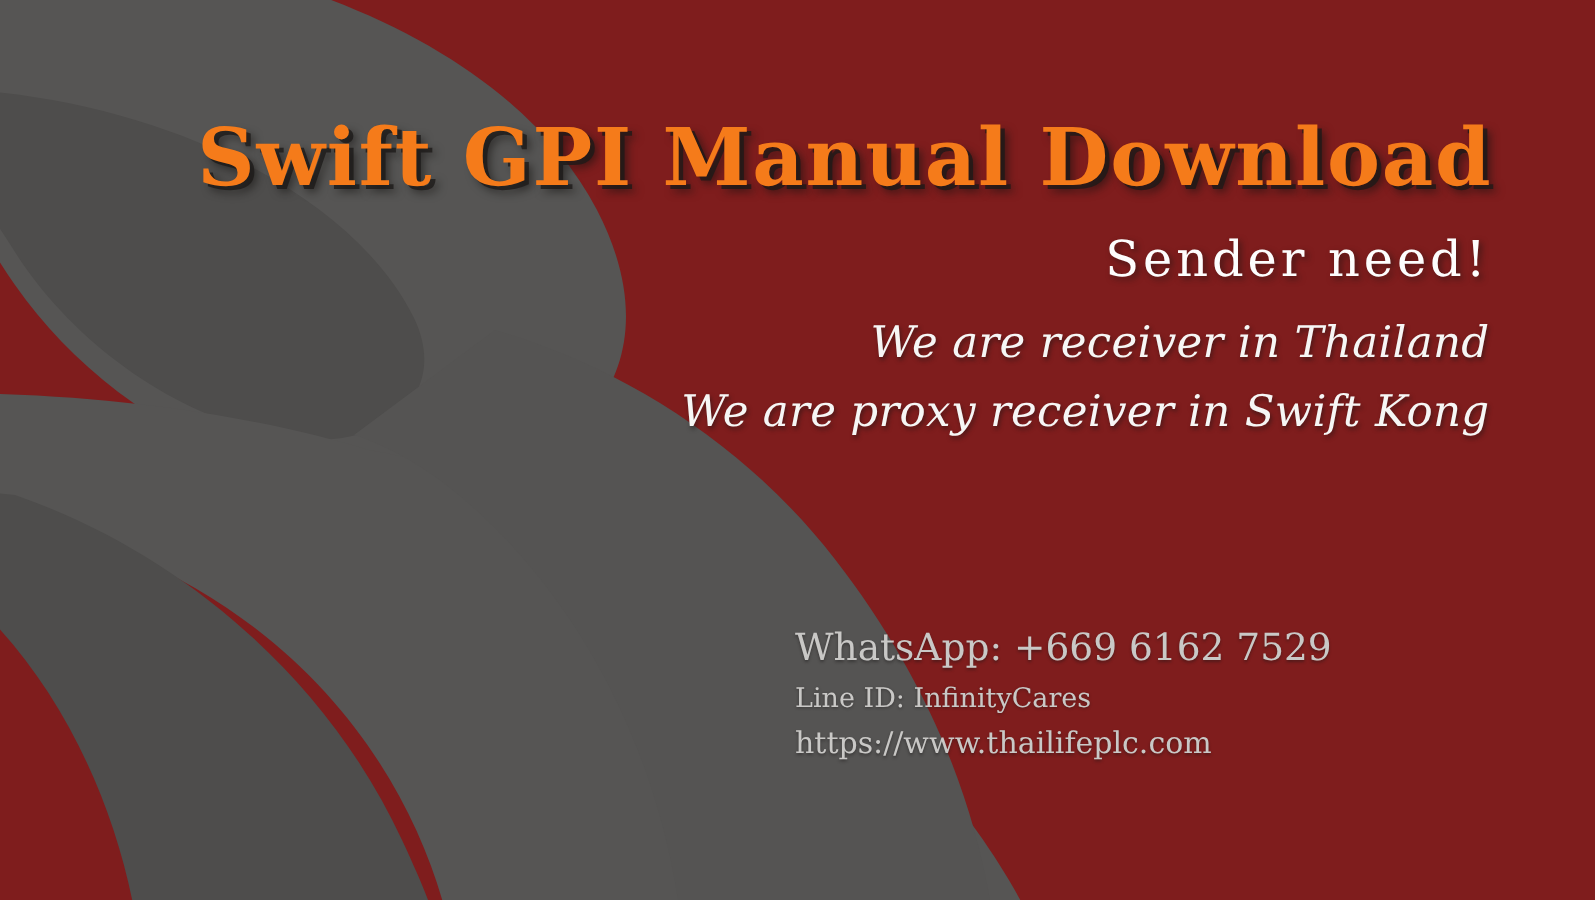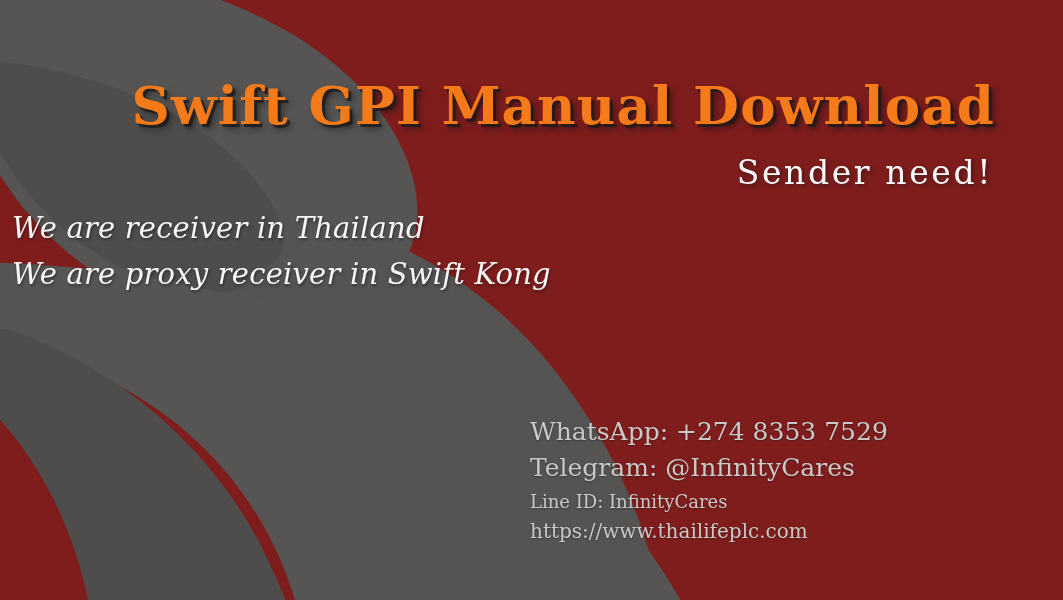--- a/index.html
+++ b/index.html
@@ -78,21 +78,21 @@
     white-space: nowrap;
     text-shadow: 2px 2px 4px rgba(22,20,19,0.55);
   }
 
   
   .script-block {
     position: absolute;
     left: 0;
     right: 70px;
     top: 208px;
-    text-align: left;
+    text-align: right;
     padding-left: 12px;
   }
   .script-line {
     display: block;
     margin: 0 0 6px 0;
     font-family: "DejaVu Serif", "Liberation Serif", serif;
     font-style: italic;
     font-size: 29px;
     line-height: 1.38;
     letter-spacing: 0.2px;
@@ -183,19 +183,18 @@
   <div class="subhead-row">
     <h2 class="subhead">Sender need!</h2>
   </div>
 
   <div class="script-block">
     <span class="script-line">We are receiver in Thailand</span>
     <span class="script-line">We are proxy receiver in Swift Kong</span>
   </div>
 
   <div class="contact-block">
-    <span class="contact-line size-lg">WhatsApp: +274 8353 7529</span>
-    <span class="contact-line size-lg">Telegram: @InfinityCares</span>
+    <span class="contact-line size-lg">WhatsApp: +669 6162 7529</span>
     <span class="contact-line size-md">Line ID: InfinityCares</span>
     <span class="contact-line size-sm">https://www.thailifeplc.com</span>
   </div>
 
 </div>
 
 </body></html>

